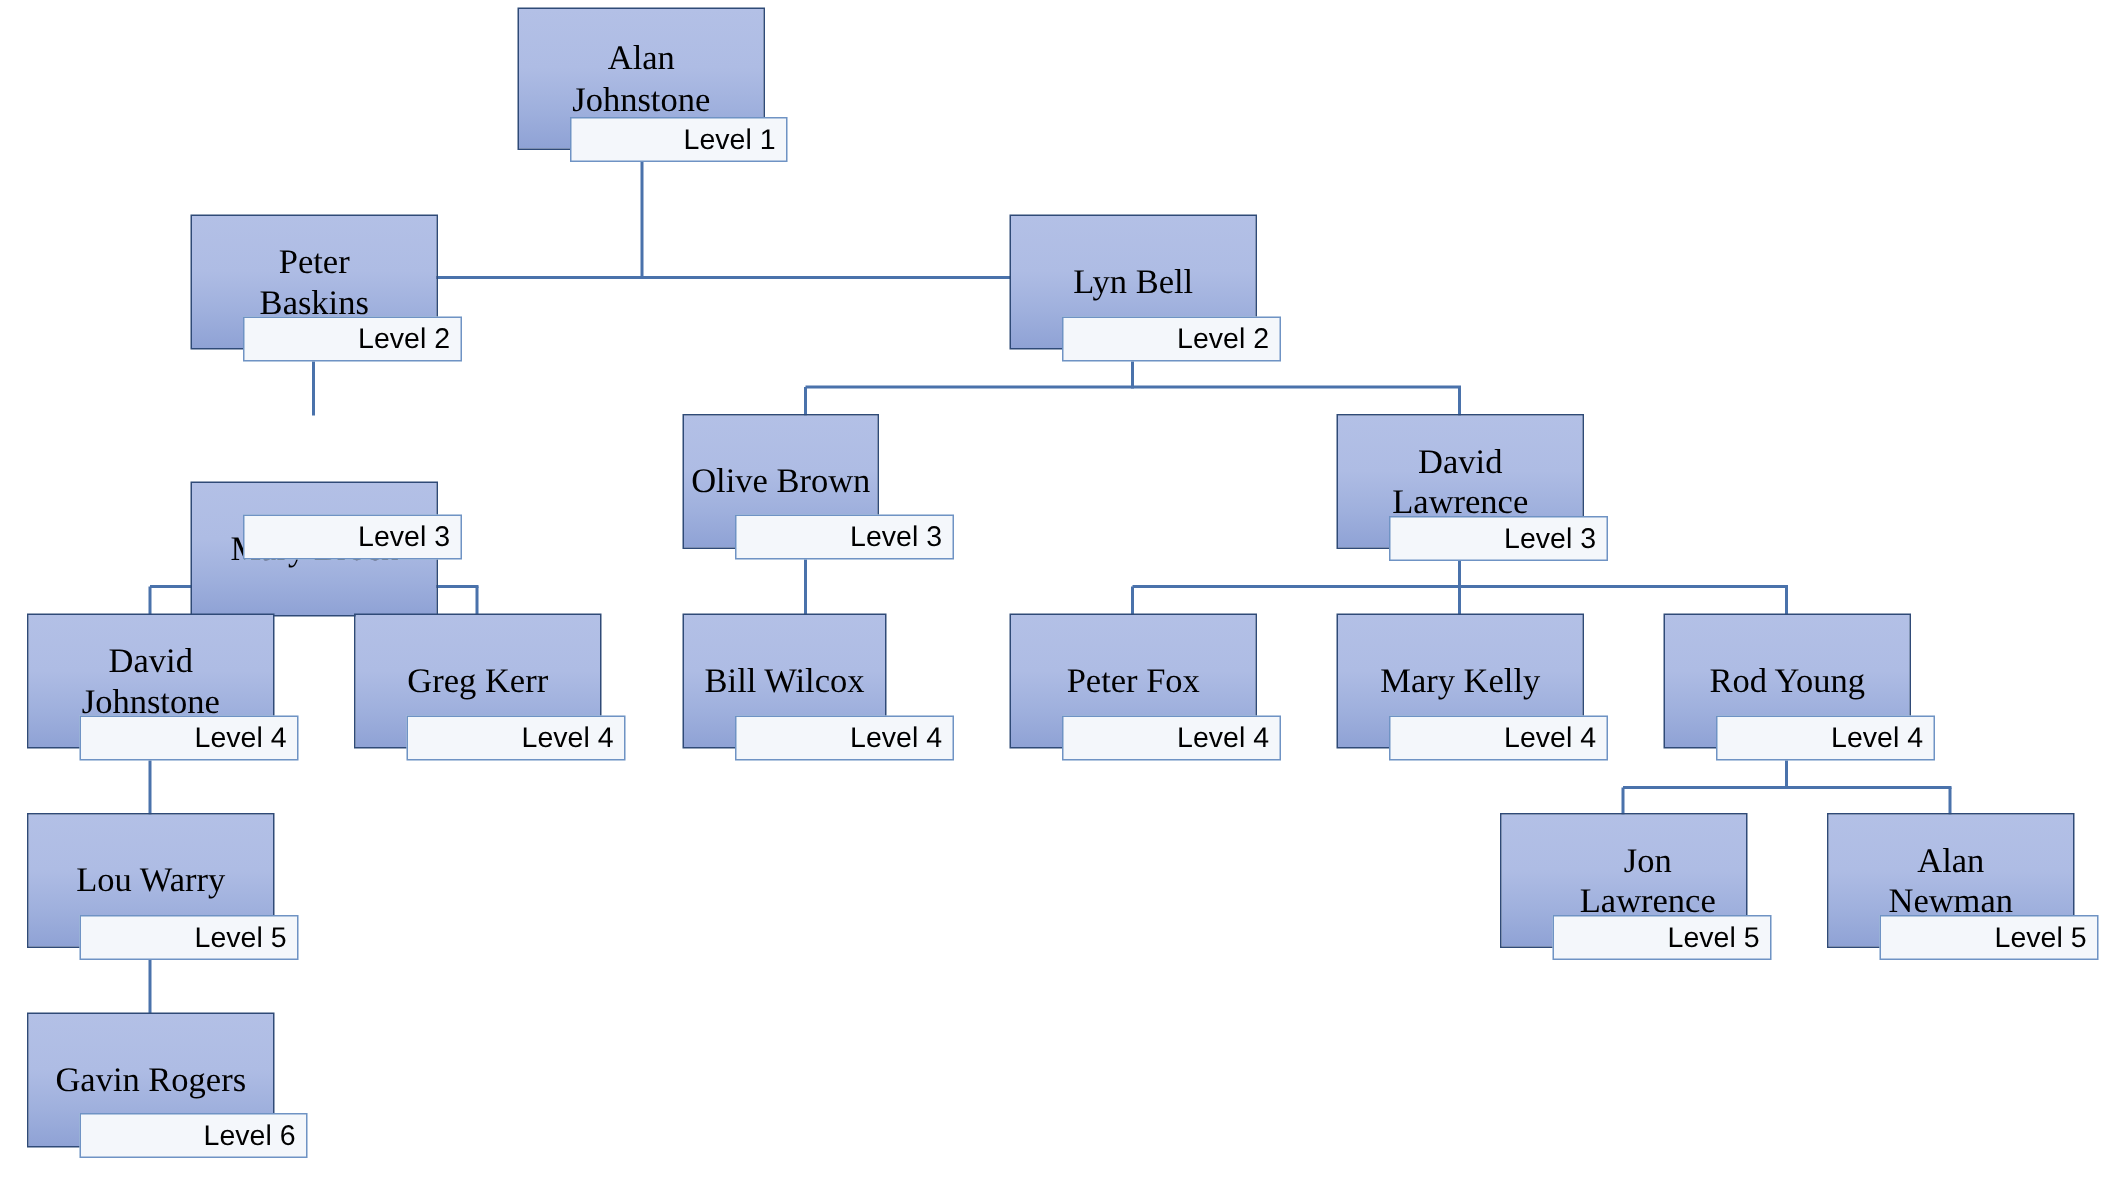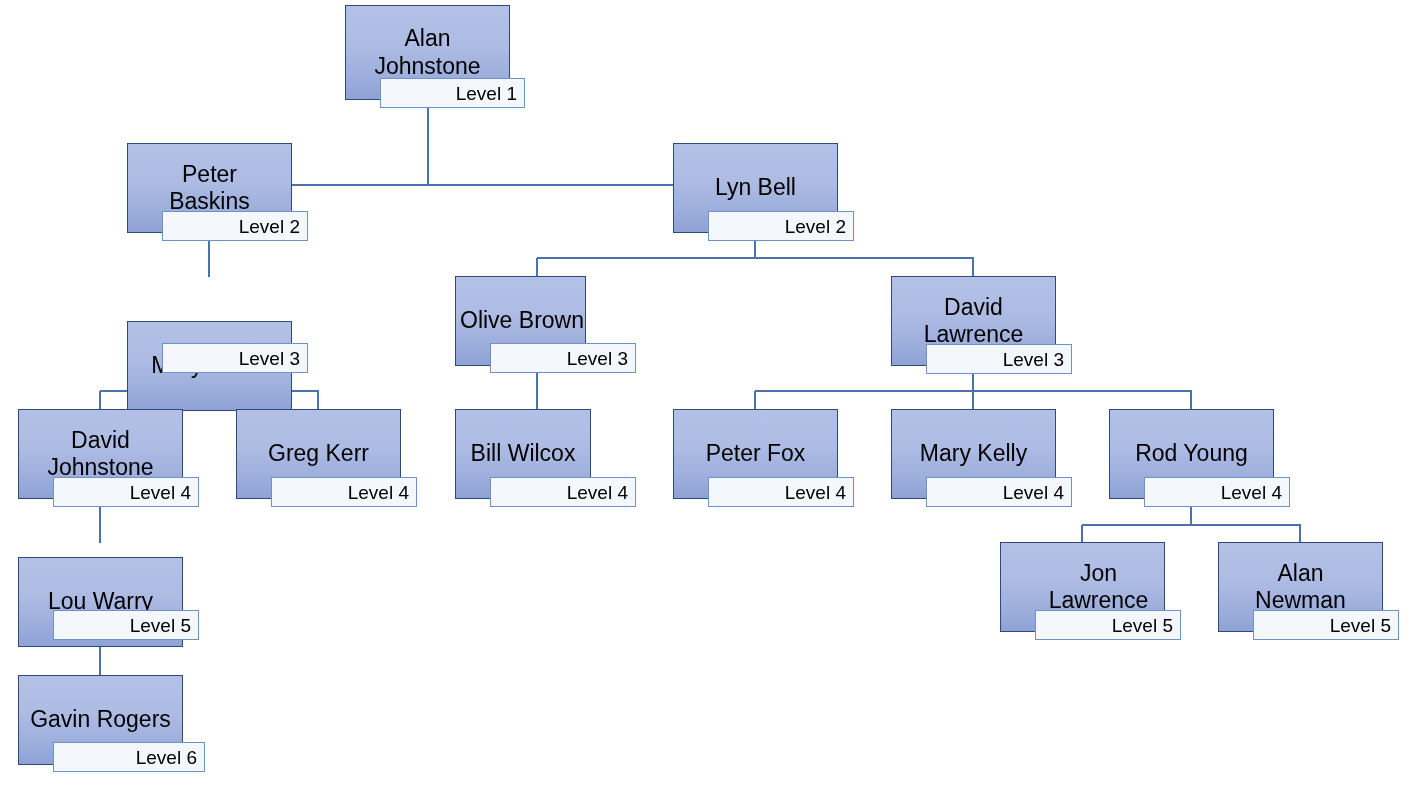--- a/index.html
+++ b/index.html
@@ -48,21 +48,21 @@
     font-size: 23px;
     line-height: 1.18;
     padding: 0 4px;
     overflow: visible;
     white-space: nowrap;
   }
   .node-name {
     display: block;
     width: 100%;
   }
-  .node-name .ln { display: block; }
+  .node-name .ln { display: block; font-family: Liberation Serif, serif; }
 
   
   .badge {
     position: absolute;
     box-sizing: border-box;
     border: 1px solid #6f93c4;
     background: #f4f7fb;
     color: #000000;
     font-size: 19px;
     line-height: 1;
@@ -201,21 +201,21 @@
       </div>
       <div class="node">
         <div class="node-box" style="left: 1109px; top: 409px; width: 165px; height: 90px;">
           <span class="node-name">
             <span class="ln">Rod Young</span>
           </span>
         </div>
         <div class="badge" style="left: 1144px; top: 477px; width: 146px;">Level 4</div>
       </div>
       <div class="node">
-        <div class="node-box" style="left: 18px; top: 542px; width: 165px; height: 90px; margin-top: 15px;">
+        <div class="node-box" style="left: 18px; top: 542px; width: 165px; height: 90px;">
           <span class="node-name">
             <span class="ln">Lou Warry</span>
           </span>
         </div>
         <div class="badge" style="left: 53px; top: 610px; width: 146px;">Level 5</div>
       </div>
       <div class="node">
         <div class="node-box" style="left: 1000px; top: 542px; width: 165px; height: 90px; padding-left: 36px;">
           <span class="node-name">
             <span class="ln">Jon</span>

